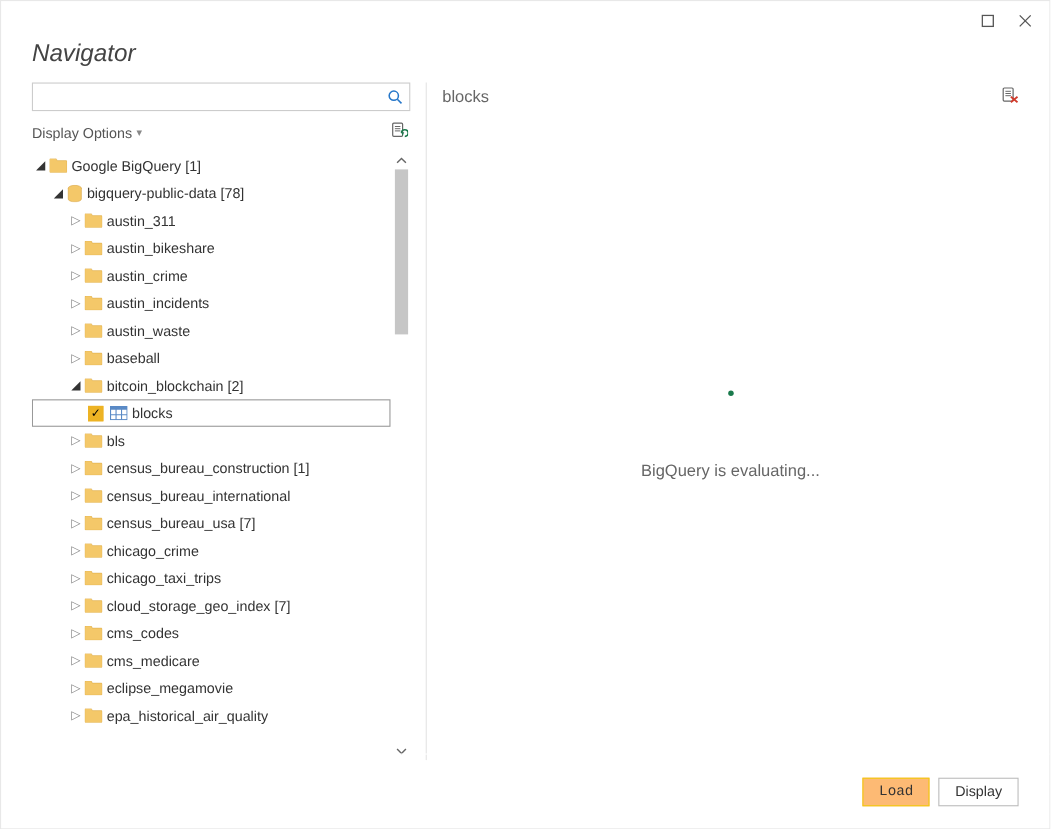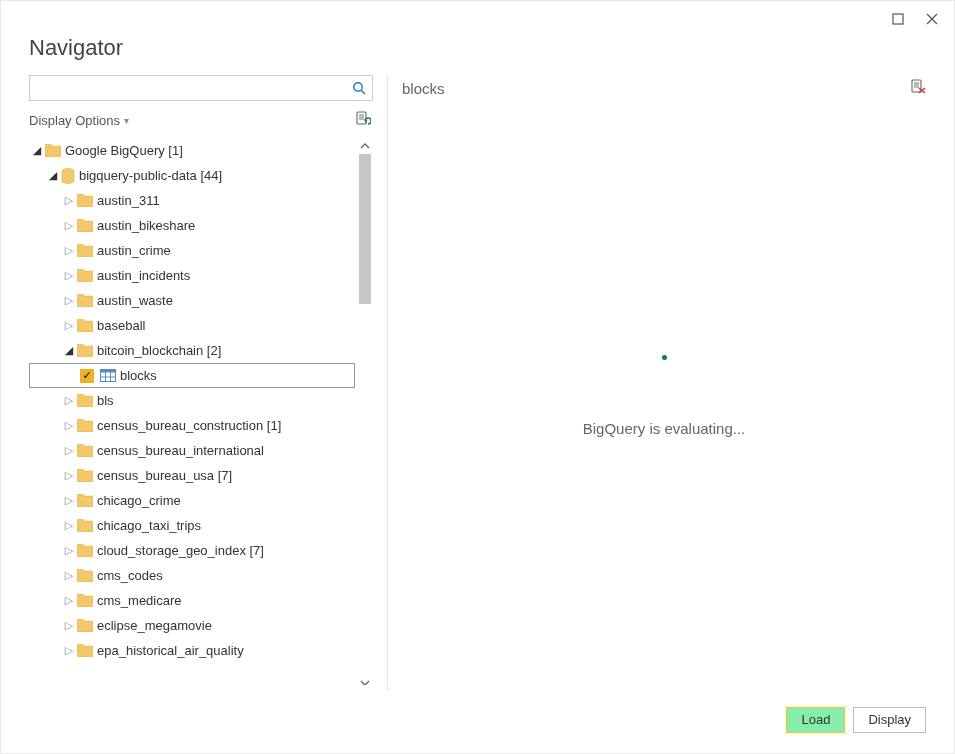--- a/index.html
+++ b/index.html
@@ -7,21 +7,21 @@
   .window {
     width: 955px; height: 754px; position: relative;
     border: 1px solid #e8e8e8; background: #fff;
   }
   .titlebar {
     height: 36px; display: flex; align-items: center; justify-content: flex-end;
     padding: 0 10px; gap: 10px;
   }
   .titlebar .ctrl { width: 24px; height: 24px; display: flex; align-items: center; justify-content: center; cursor: pointer; color: #555; }
   .header {
-    padding: 0 28px; font-size: 22px; font-weight: 300; color: #444; margin-top: -2px;
+    padding: 0 28px; font-size: 22px; font-weight: 300; color: #444; margin-top: -2px; font-style: italic;
   }
   .body {
     display: flex; padding: 14px 28px 0 28px; height: 630px;
   }
   .left-pane { width: 344px; display: flex; flex-direction: column; }
   .searchbox {
     display: flex; align-items: center; border: 1px solid #ccc; height: 26px; background: #fff;
   }
   .searchbox input { flex: 1; border: none; outline: none; padding: 0 6px; font-size: 13px; background: transparent; }
   .searchbox .mag { width: 26px; display: flex; align-items: center; justify-content: center; color: #2677c9; }
@@ -64,21 +64,21 @@
   .footer {
     position:absolute; bottom:0; left:0; right:0; height:68px;
     display:flex; align-items:center; justify-content:flex-end;
     padding:0 28px; gap:8px;
     border-top:1px solid #fff;
   }
   .btn {
     height:26px; padding:0 14px; border:1px solid #bcbcbc; background:#fff;
     font-size:13px; color:#333; cursor:pointer; display:flex; align-items:center;
   }
-  .btn.primary { background:#86efac; border-color:#f2c811; }
+  .btn.primary { background:#fdba74; border-color:#f2c811;font-family:Liberation Mono, monospace; }
   
   .folder-shape { width:16px; height:13px; }
   .db-shape { width:14px; height:16px; }
   .table-shape { width:16px; height:13px; }
 </style>
 </head>
 <body>
 
 <div class="window">
   <div class="titlebar">
@@ -141,21 +141,21 @@
 
           <div class="node">
             <span class="sp" style="width:18px"></span>
             <span class="exp" style="color:#333">◢</span>
             <span class="ficon">
               <svg class="db-shape" viewBox="0 0 14 16">
                   <ellipse cx="7" cy="3" rx="6" ry="2.5" fill="#f4c869" stroke="#d6a23e" stroke-width="0.5"></ellipse>
                   <path d="M1 3 L1 13 A6 2.5 0 0 0 13 13 L13 3" fill="#f4c869" stroke="#d6a23e" stroke-width="0.5"></path>
                 </svg>
             </span>
-            <span class="lbl"><span>bigquery-public-data</span> [<span>44</span>]</span>
+            <span class="lbl"><span>bigquery-public-data</span> [<span>78</span>]</span>
           </div>
 
           <div class="node">
               <span class="sp" style="width:34px"></span>
               <span class="exp" style="color:#888">▷</span>
               <span class="ficon">
                 <svg class="folder-shape" viewBox="0 0 16 13">
                   <path d="M0 2 L0 12 Q0 13 1 13 L15 13 Q16 13 16 12 L16 3 Q16 2 15 2 L7 2 L6 0 L1 0 Q0 0 0 1 Z" fill="#f4c869" stroke="#d6a23e" stroke-width="0.4"></path>
                 </svg>
               </span>

